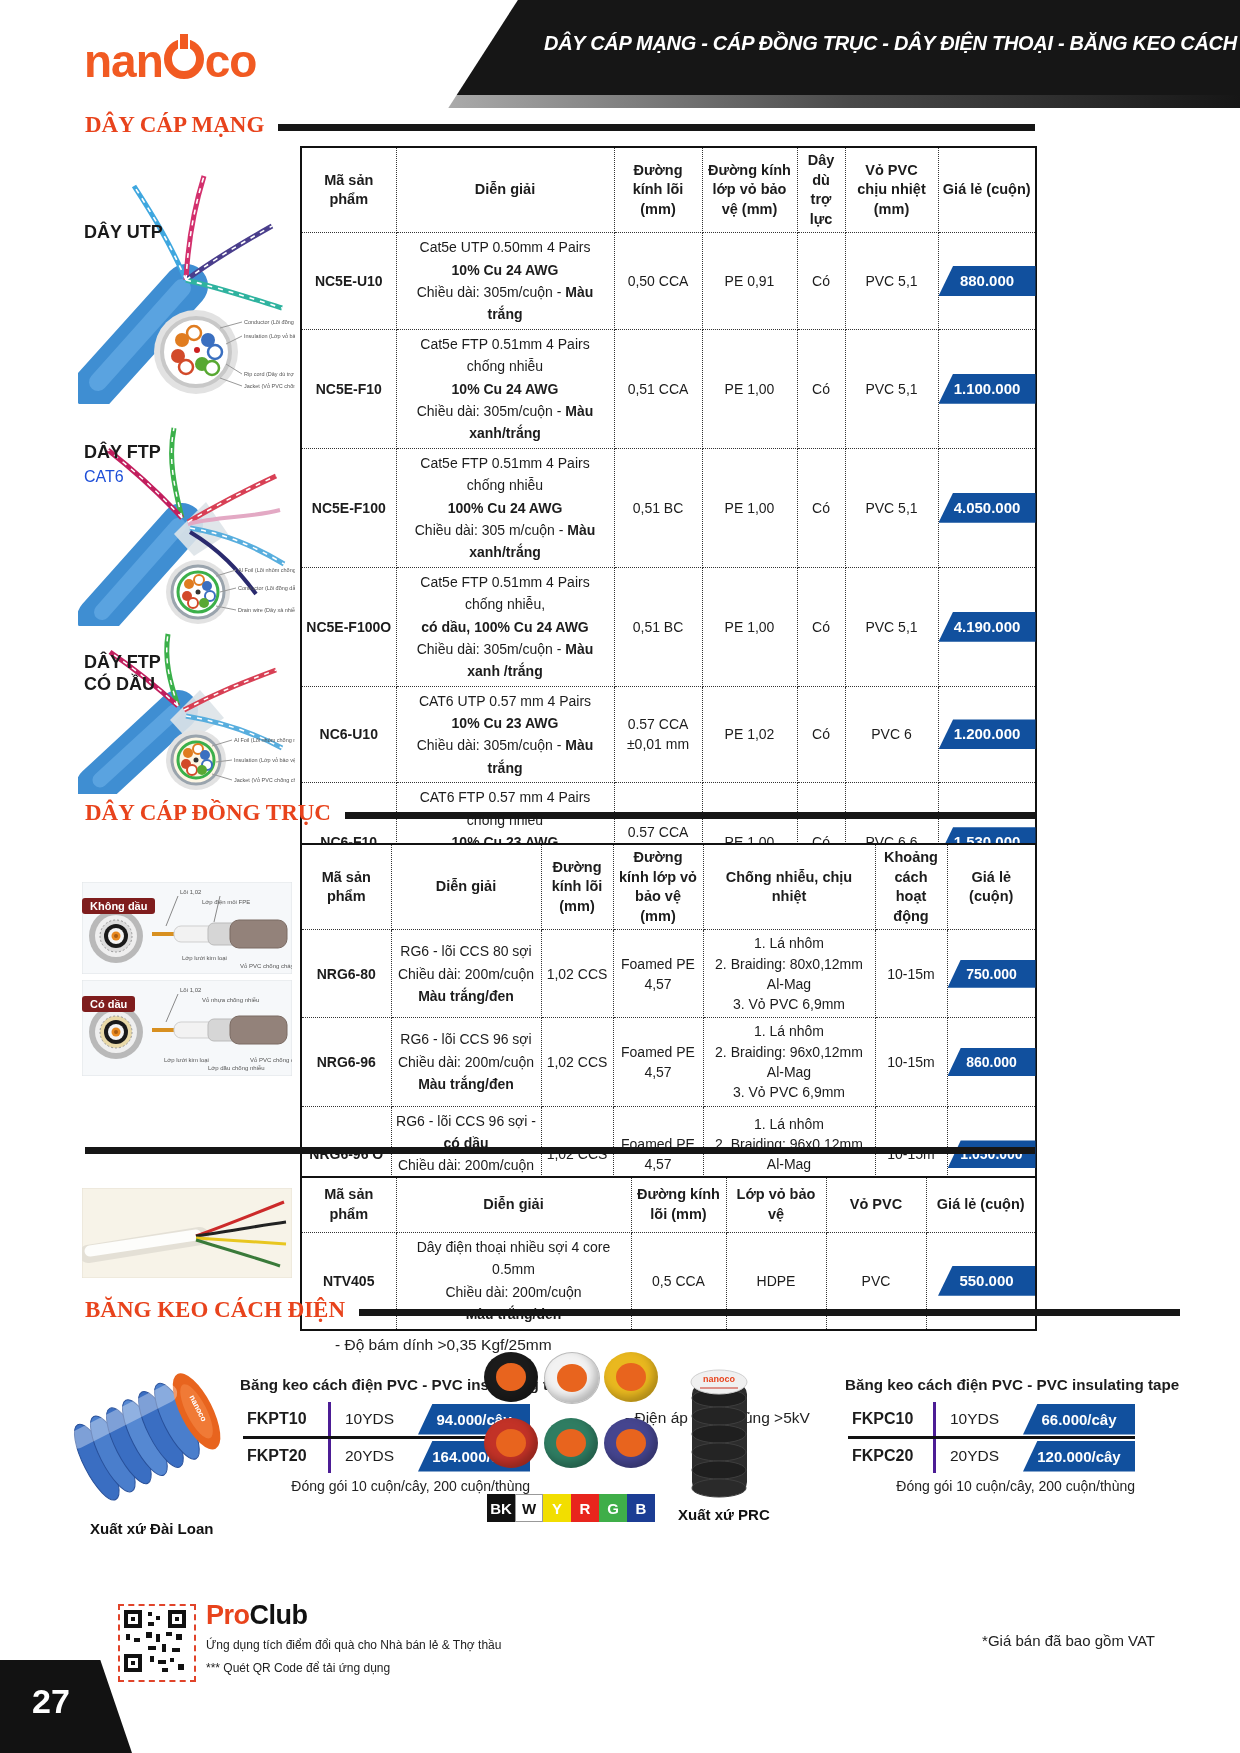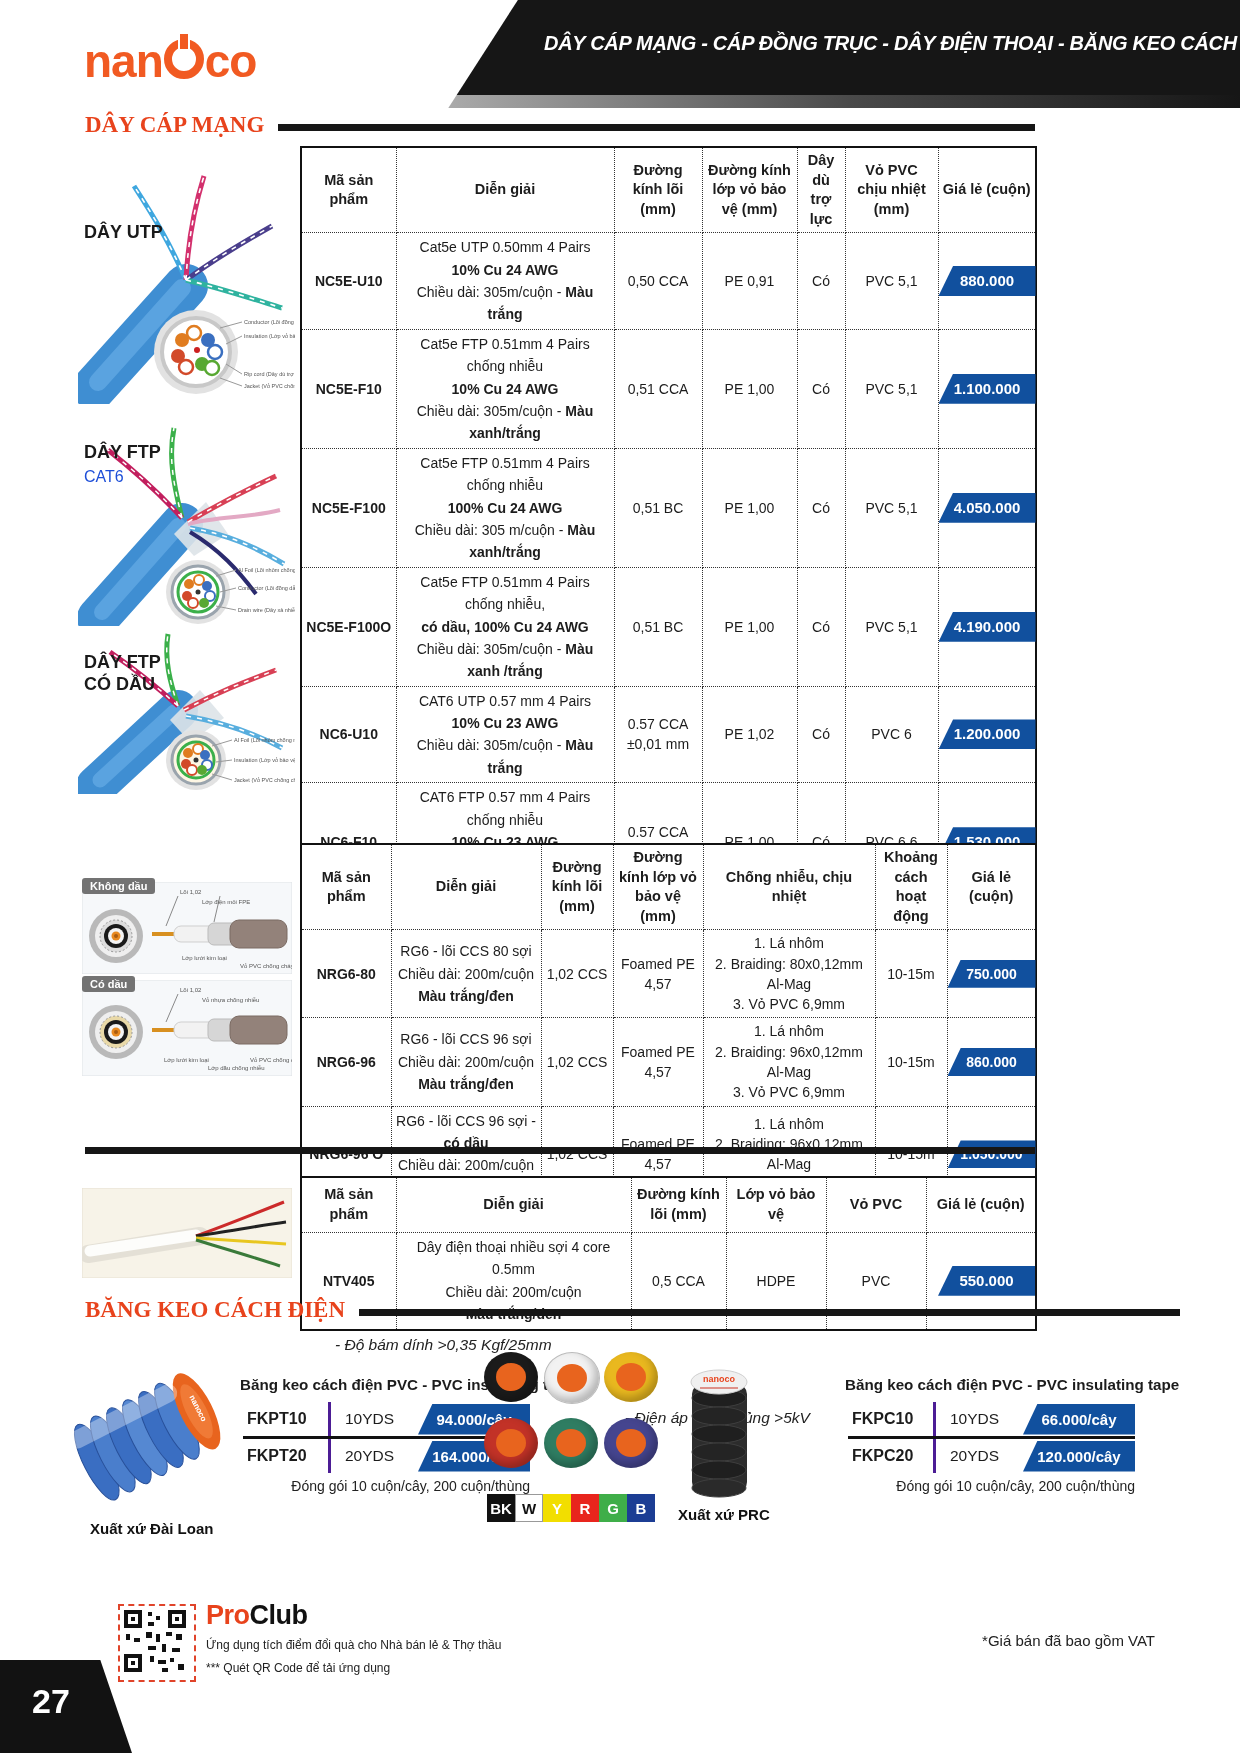--- a/index.html
+++ b/index.html
@@ -31,25 +31,25 @@
   td.pcell{padding:0 !important;}
   .badge{background:#11509e;color:#fff;font-weight:bold;text-align:center;
          clip-path:polygon(15% 0,100% 0,100% 100%,0 100%);margin-left:auto;}
   .badge.b1{width:97px;height:30px;line-height:30px;font-size:15px;}
   .badge.b2{width:88px;height:28px;line-height:28px;font-size:14px;}
 
   
   .imgblock{position:absolute;}
   .imgblock .lbl{position:absolute;font-weight:bold;font-size:18px;color:#1a1a1a;}
   .imgblock .lbl2{position:absolute;font-size:16px;color:#1d4ed8;}
-  .chipDark{position:absolute;background:#737373;color:#fff;font-size:11px;font-weight:bold;
-            padding:2px 8px;border-radius:3px;z-index:2;}
+  .chipDark{position:absolute;background:#7f1d1d;color:#fff;font-size:11px;font-weight:bold;
+            padding:2px 8px;border-radius:3px;z-index:2;margin-top:20px;}
 
   
-  .note{position:absolute;font-size:15.5px;color:#222;font-style:italic;}
+  .note{position:absolute;font-size:15.5px;color:#222;}
   .tape-title{position:absolute;font-weight:bold;font-size:15.2px;white-space:nowrap;}
   .ttab{position:absolute;width:287px;}
   .ttab .row{display:flex;align-items:center;height:34px;}
   .ttab .row + .row{border-top:3px solid #111;}
   .ttab .cc{width:85px;font-weight:bold;font-size:16px;padding-left:4px;box-sizing:border-box;}
   .ttab .ll{width:90px;font-size:15.5px;border-left:3px solid #4c1d95;height:34px;line-height:34px;padding-left:14px;box-sizing:border-box;}
   .ttab .bp{width:112px;height:31px;line-height:31px;background:#11509e;color:#fff;font-weight:bold;font-size:15px;
             text-align:center;clip-path:polygon(13% 0,100% 0,100% 100%,0 100%);}
   .packnote{position:absolute;width:287px;text-align:right;font-size:14px;color:#222;}
   .origin{position:absolute;font-weight:bold;font-size:15px;color:#111;}
@@ -332,20 +332,24 @@
         <td>PE 1,00</td>
         <td>Có</td>
         <td>PVC 6,6</td>
         <td class="pcell">
             <div class="badge b1"><span>5.500.000</span></div>
           </td>
       </tr>
     </tbody>
   </table>
 
+  <div class="sech" style="left:85px;top:800px;width:950px;">
+    <div class="t">DÂY CÁP ĐỒNG TRỤC</div>
+    <div class="bar"></div>
+  </div>
 
   <div class="imgblock" style="left:82px;top:882px;width:210px;height:92px;">
     <div class="chipDark" style="left:0;top:-4px;">Không dầu</div>
     <svg width="210" height="92" viewBox="0 0 210 92">
       <rect x="0" y="0" width="210" height="92" fill="#f6f8fa" stroke="#dfe3e6"></rect>
       <circle cx="34" cy="54" r="27" fill="#b9b9b9"></circle>
         <circle cx="34" cy="54" r="21" fill="#efefef"></circle>
       <circle cx="34" cy="54" r="16" fill="#dddddd" stroke="#999" stroke-dasharray="2 2"></circle>
       <circle cx="34" cy="54" r="12" fill="#1a1a1a"></circle>
         <circle cx="34" cy="54" r="8" fill="#f4f4f4"></circle>

